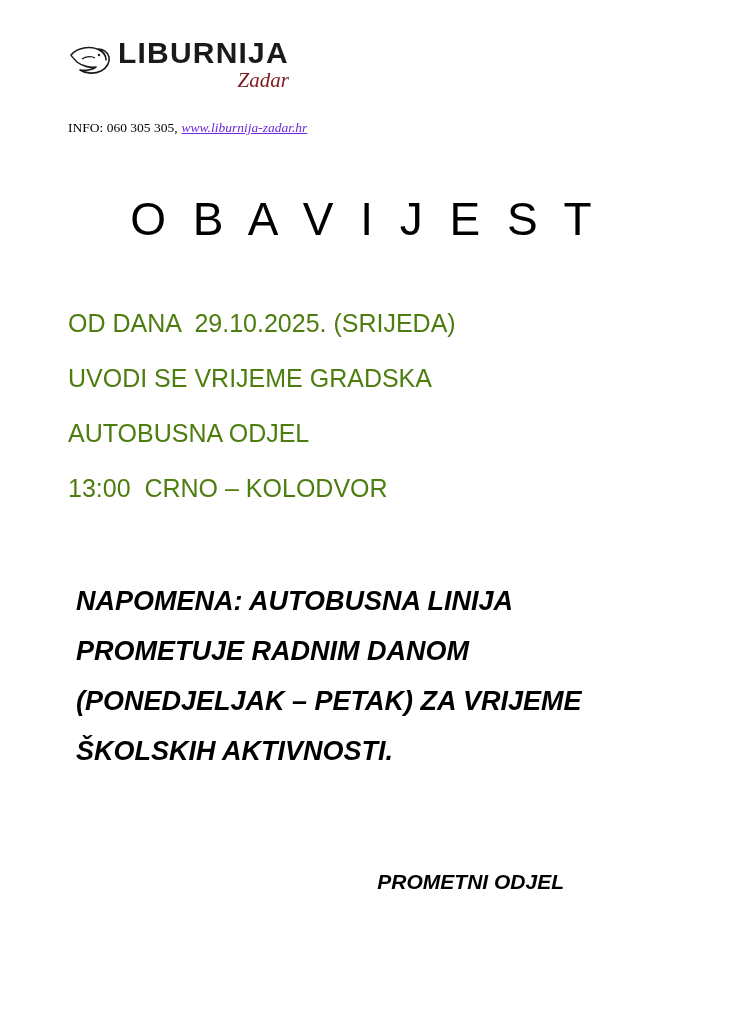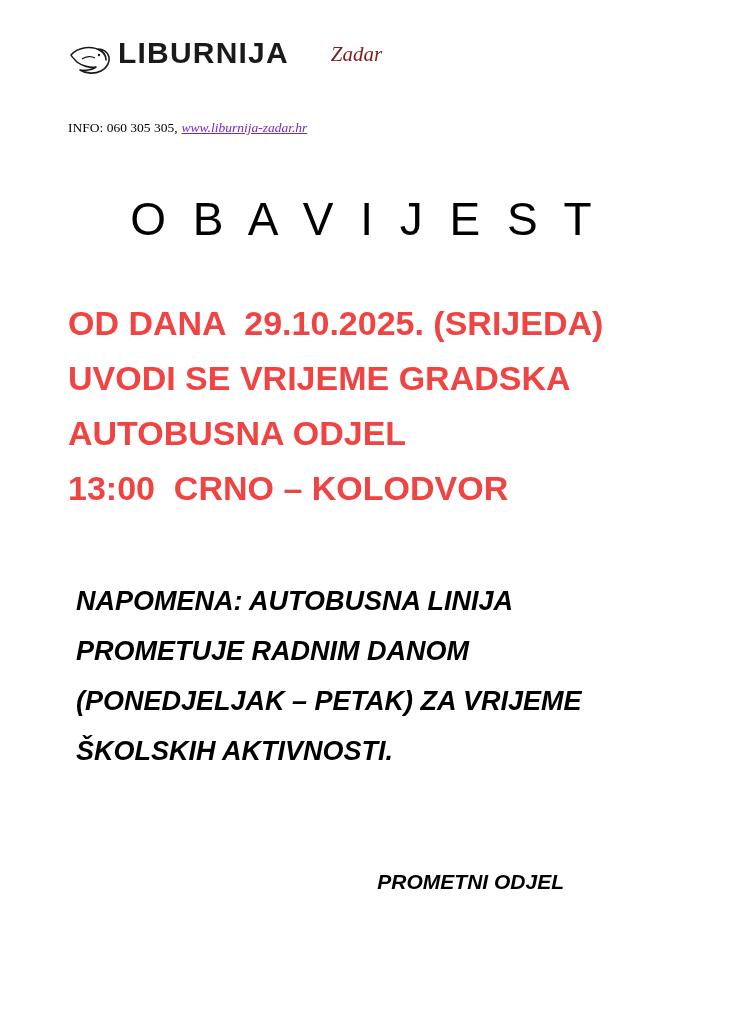--- a/index.html
+++ b/index.html
@@ -40,21 +40,22 @@
   }
   .logo-mark {
     width: 44px;
     height: 40px;
     flex: 0 0 auto;
     margin-top: 4px;
   }
   .logo-mark svg { display: block; }
   .logo-text-block {
     display: flex;
-    align-items: center;
+    flex-direction: column;
+    align-items: flex-end;
     line-height: 1;
   }
   .logo-word {
     font-family: "Liberation Sans", sans-serif;
     font-weight: bold;
     font-size: 30px;
     letter-spacing: 1.2px;
     color: #1a1a1a;
   }
   .logo-sub {
@@ -99,24 +100,24 @@
 
   
   .body-block {
     position: absolute;
     left: 68px;
     top: 296px;
     width: 610px;
   }
   .body-line {
     font-family: "Liberation Sans", sans-serif;
-    font-weight: bold;
-    font-size: 34px;
+    font-weight: normal;
+    font-size: 25px;
     line-height: 55px;
-    color: #ef4444;
+    color: #4d7c0f;
     white-space: pre;
   }
 
   
   .note-block {
     position: absolute;
     left: 76px;
     top: 576px;
     width: 620px;
   }

